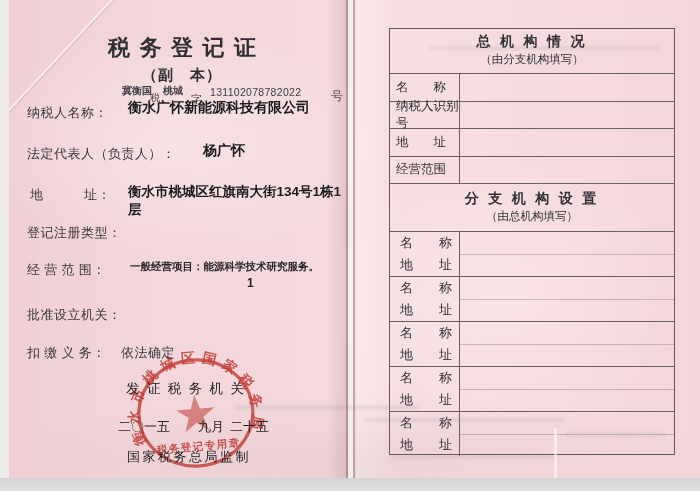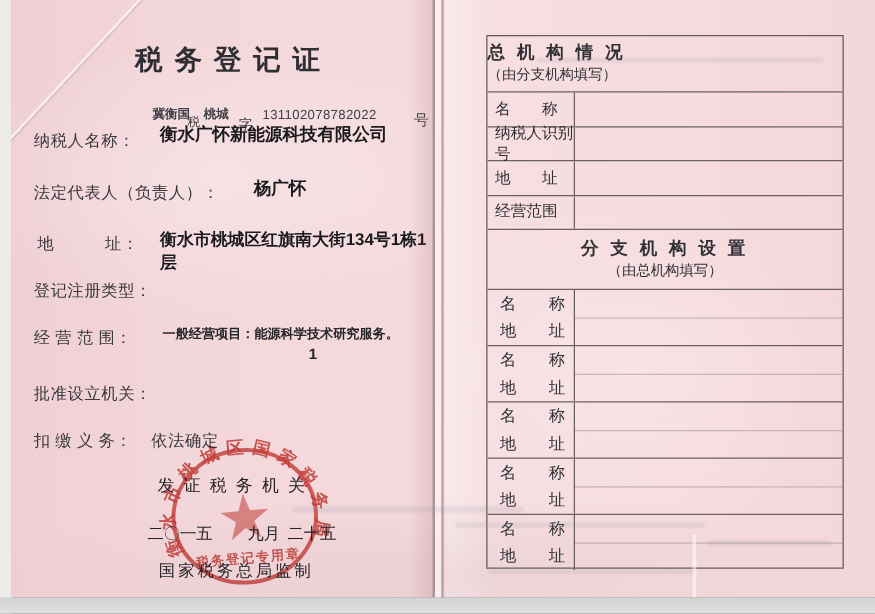--- a/index.html
+++ b/index.html
@@ -37,21 +37,21 @@
   .blacktext{color:#222226;font-size:13px;}
 
   
   .stamp{position:absolute;left:112px;top:345px;transform:rotate(-5deg);mix-blend-mode:multiply;opacity:.92;}
 
   
   #rp-table{position:absolute;left:380px;top:28px;width:286px;height:427px;
             border:1.6px solid #645a56;box-sizing:border-box;color:#303036;}
   .rp-sec{border-top:1.4px solid #6b615c;box-sizing:border-box;}
   .rp-sec:first-child{border-top:none;}
-  .rp-head{height:44px;padding-top:4px;}
+  .rp-head{height:44px;text-align:center;padding-top:4px;}
   .rp-head .t1{font-size:14px;font-weight:bold;letter-spacing:3px;}
   .rp-head .t2{font-size:11.5px;margin-top:1px;}
   .rp-head2{height:48px;text-align:center;padding-top:6px;}
   .rp-row{height:27.5px;display:flex;}
   .rp-row .c1{width:70px;border-right:1.3px solid #6b615c;box-sizing:border-box;
               font-size:12.5px;display:flex;align-items:center;padding-left:6px;}
   .rp-row .c2{flex:1;}
   .rp-blk{height:45px;display:flex;}
   .rp-blk .c1{width:70px;border-right:1.3px solid #6b615c;box-sizing:border-box;
               font-size:13px;display:flex;flex-direction:column;justify-content:space-around;padding-left:10px;}
@@ -66,20 +66,21 @@
   <div class="edge-left"></div>
 
   <div id="doc">
     <div class="mottle"></div>
     <div class="crease"></div>
 
     <div style="position:absolute;left:0;top:0;width:337px;height:478px;">
 
       <div class="abs title" style="left:99px;top:33px;">税 务 登 记 证</div>
 
+      <div class="abs subtitle" style="left:133px;top:66px;">（副　本）</div>
 
       <div>
         <span class="abs serial" style="left:113px;top:84px;font-size:10px;font-weight:700;">冀衡国</span>
         <span class="abs lbl" style="left:141px;top:91px;font-size:10px;">税</span>
         <span class="abs serial" style="left:154px;top:84px;font-size:10px;font-weight:700;">桃城</span>
         <span class="abs lbl" style="left:182px;top:92px;font-size:11px;">字</span>
         <span class="abs serial" style="left:201px;top:86px;font-size:10.5px;letter-spacing:.3px;">131102078782022</span>
         <span class="abs lbl" style="left:322px;top:88px;font-size:12px;">号</span>
       </div>
 

